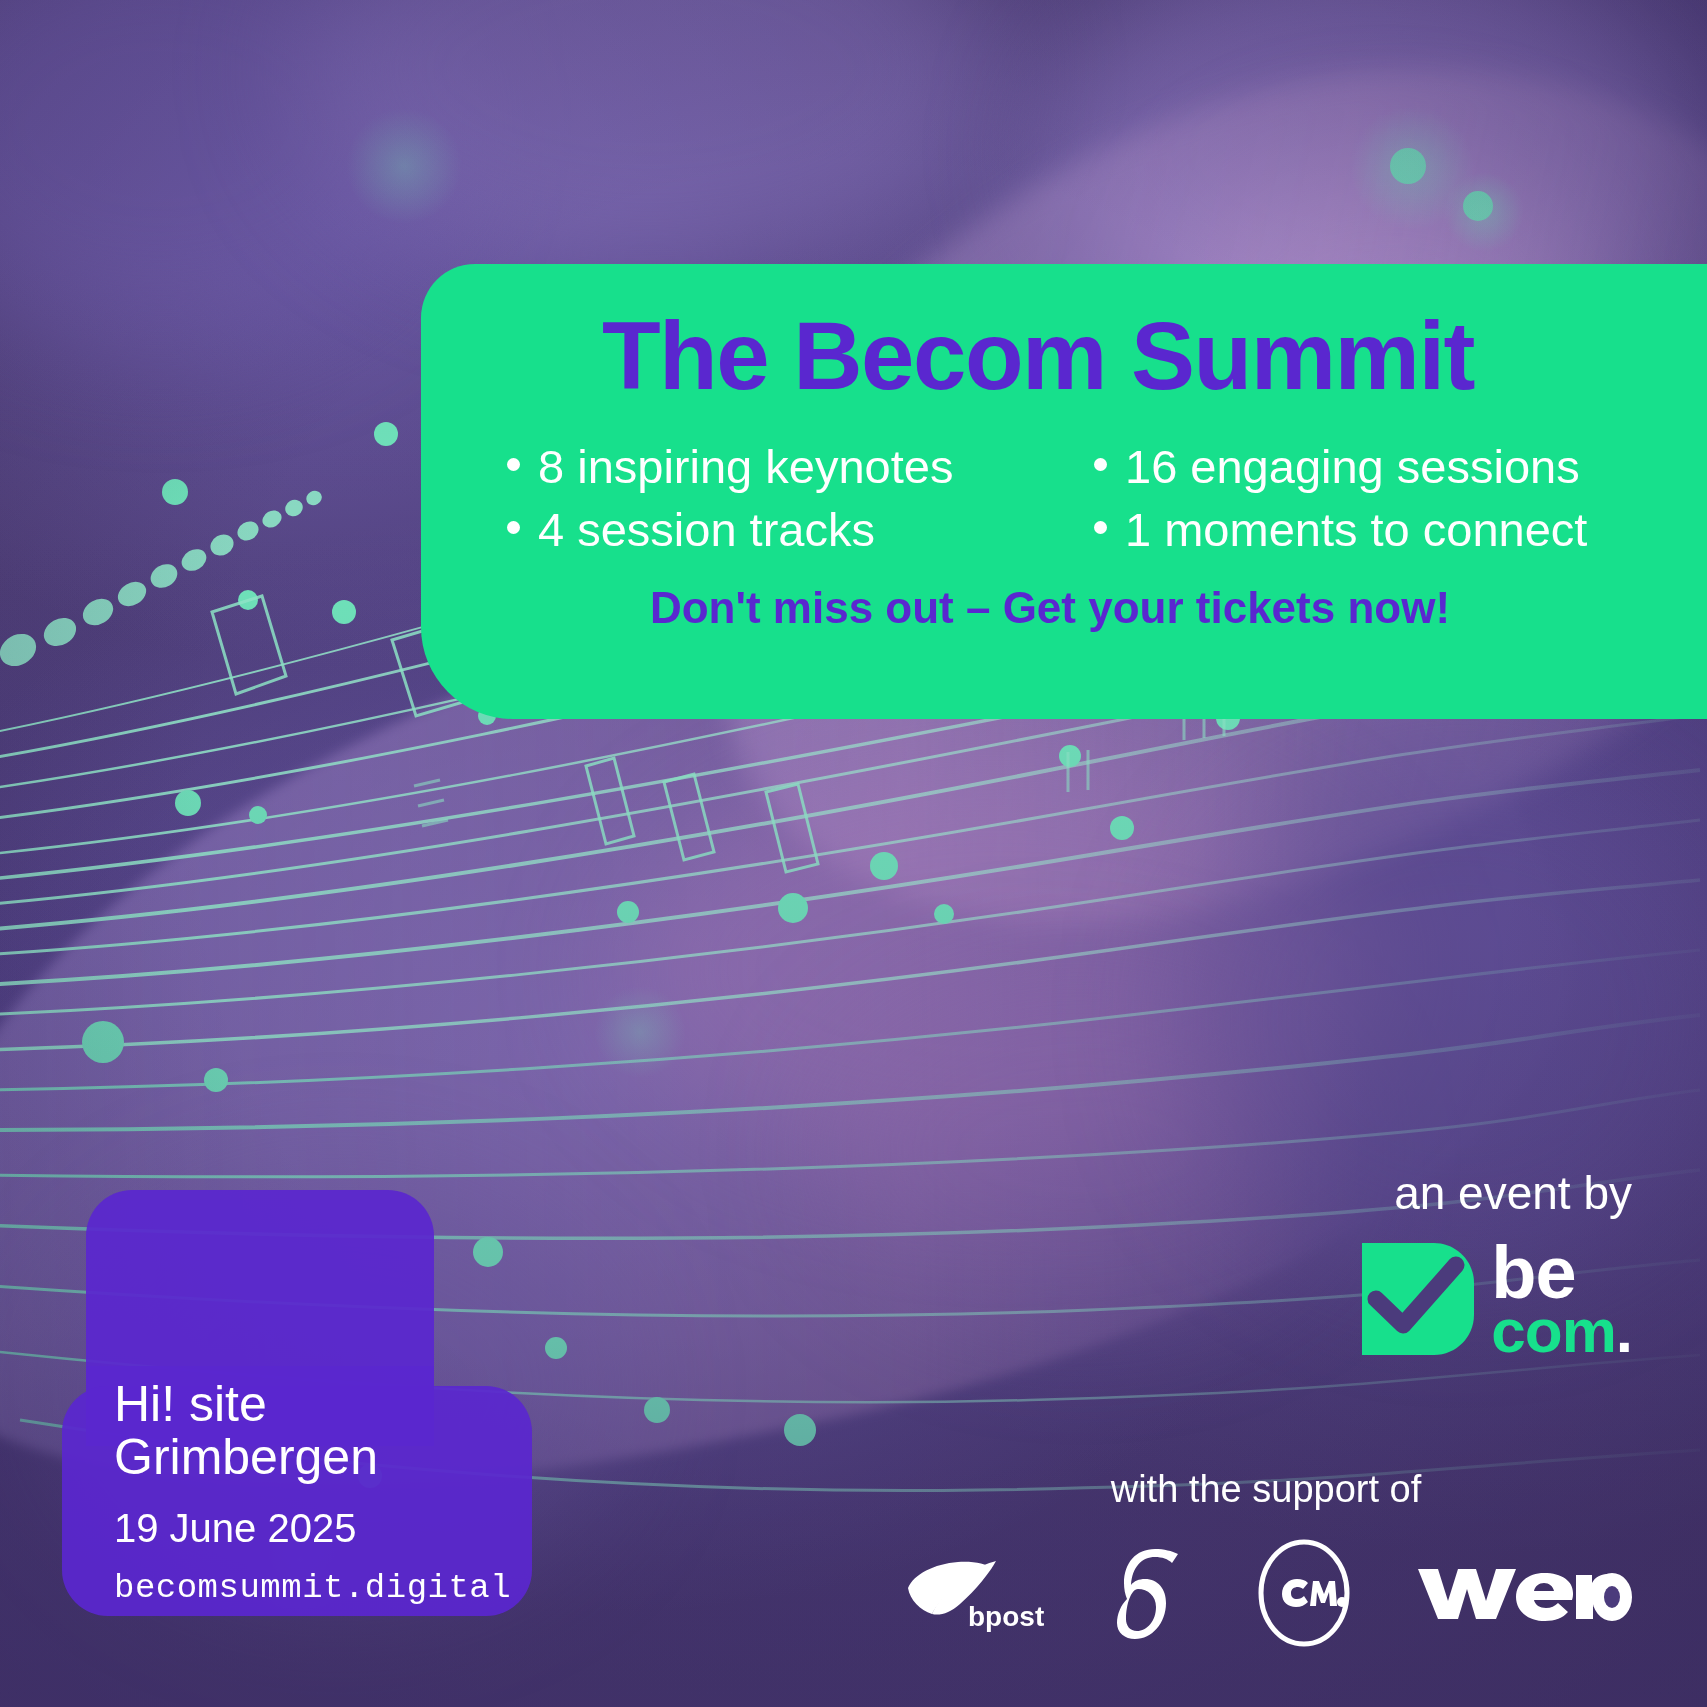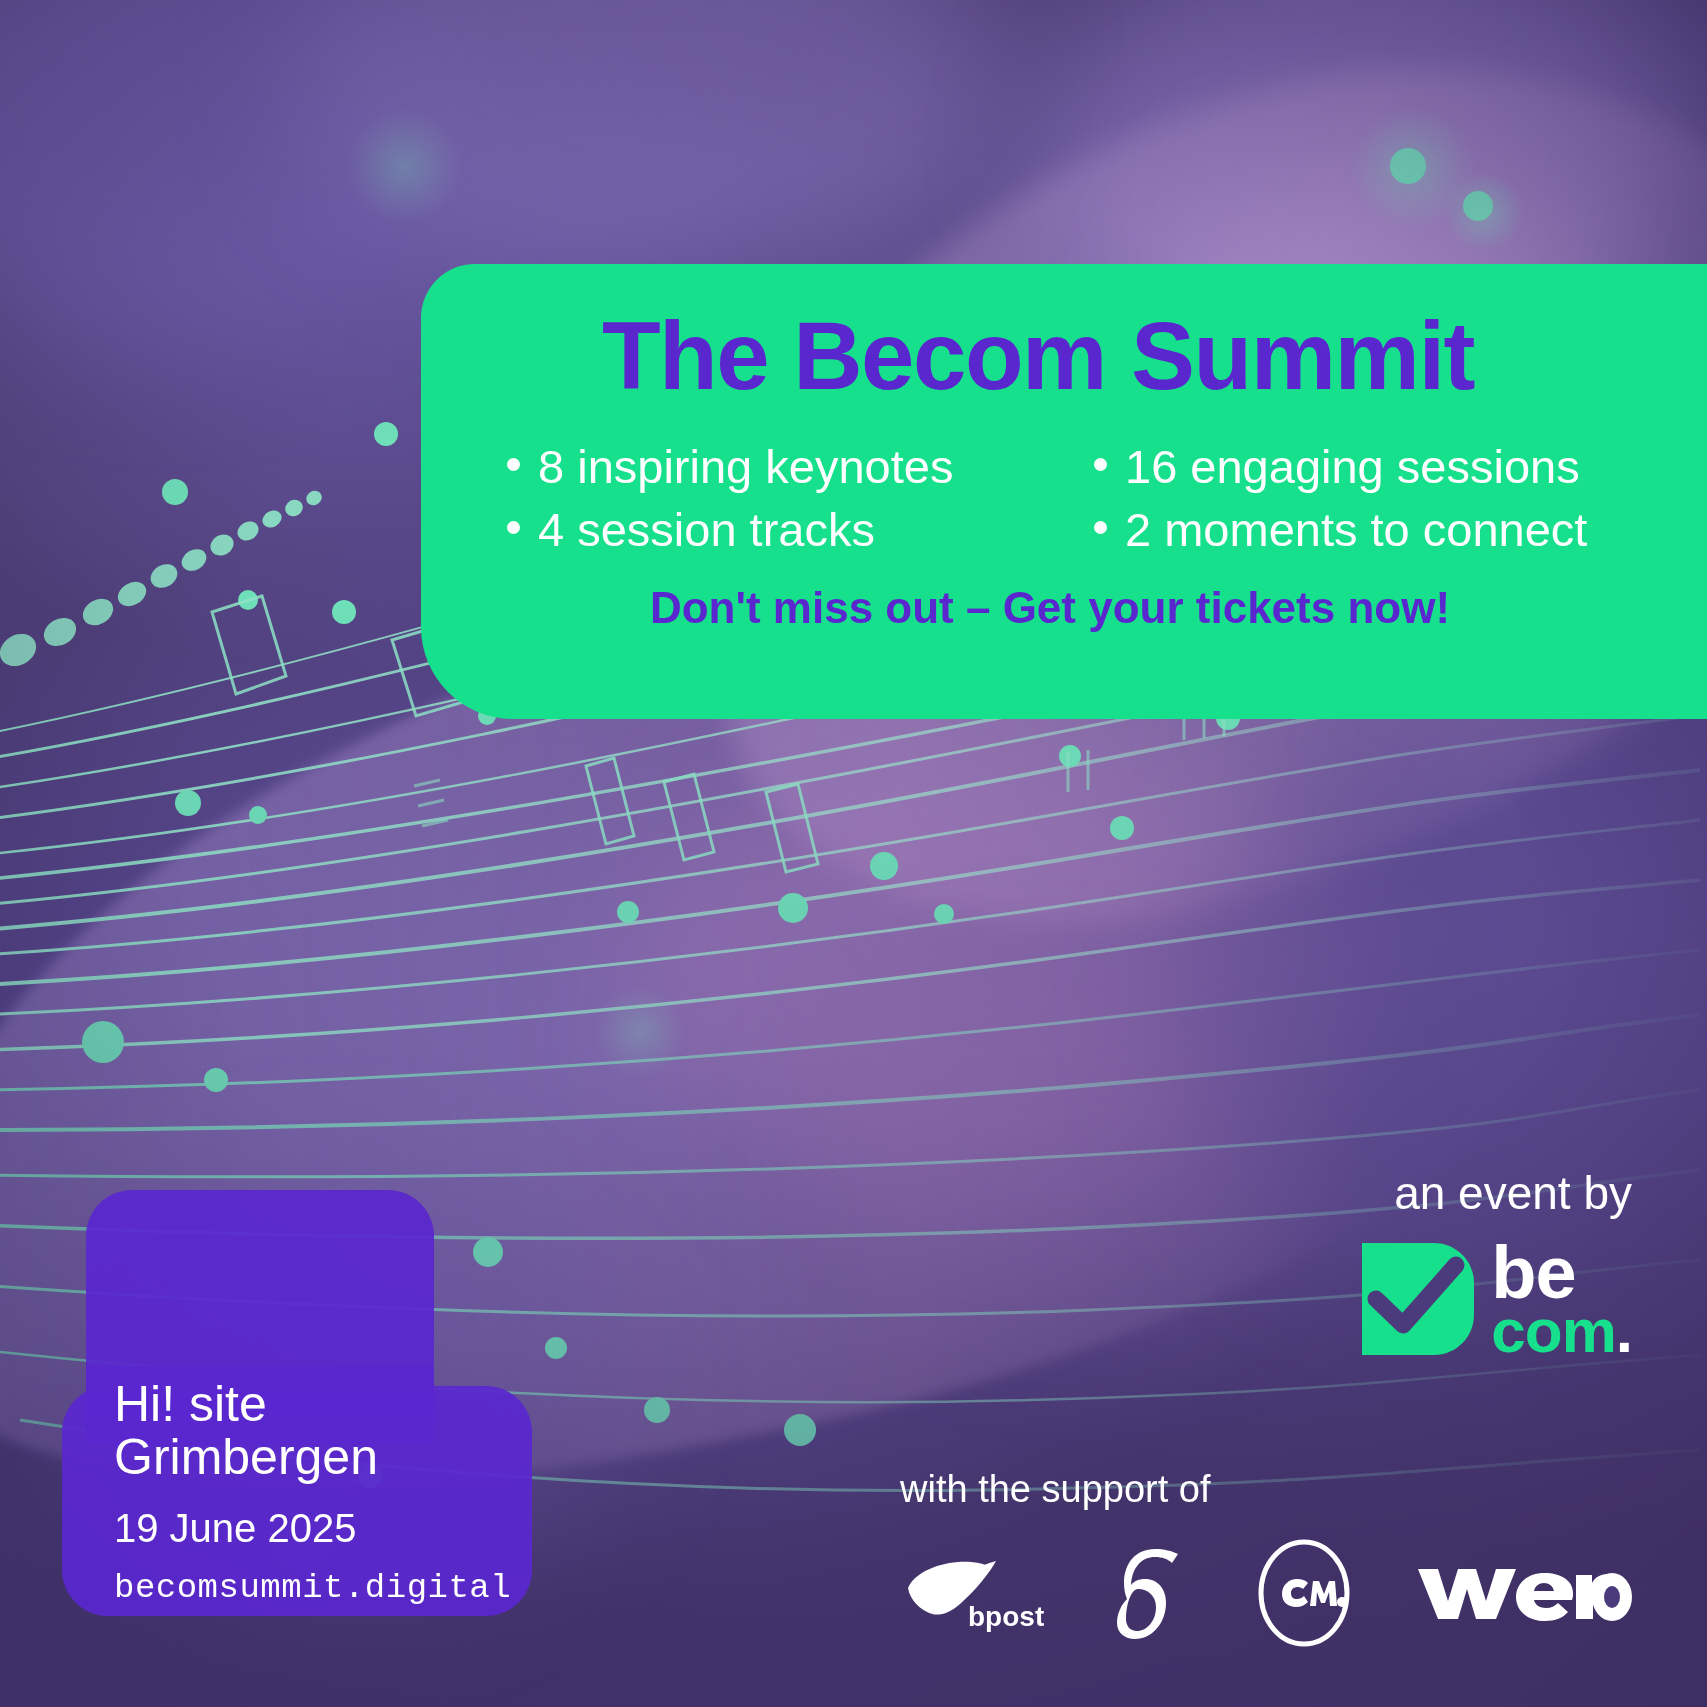--- a/index.html
+++ b/index.html
@@ -176,21 +176,21 @@
   .becom-word { line-height:.86; text-align:left; }
   .becom-word .be  { color:#ffffff; font-size:74px; font-weight:bold; letter-spacing:-1px; display:block; }
   .becom-word .com { color:#17e08c; font-size:62px; font-weight:bold; letter-spacing:-1px; display:block; }
   .becom-word .com .period { color:#ffffff; }
 
   
   .supporters {
     position:absolute;
     right:75px; top:1468px;
     z-index:6;
-    text-align:left;
+    text-align:center;
   }
   .supporters .label {
     color:#ffffff;
     font-size:38px;
     margin-bottom:26px;
   }
   .supporter-row {
     display:flex;
     align-items:center;
     justify-content:flex-end;
@@ -345,21 +345,21 @@
     <div class="bullet-item">
       <span class="dot"></span>
       <span>16 engaging sessions</span>
     </div>
     <div class="bullet-item">
       <span class="dot"></span>
       <span>4 session tracks</span>
     </div>
     <div class="bullet-item">
       <span class="dot"></span>
-      <span>2 moments to connect</span>
+      <span>1 moments to connect</span>
     </div>
   </div>
 
   <div class="cta">Don't miss out – Get your tickets now!</div>
 </div>
 
 <div class="venue-badge">
   <div class="shape">
     <div class="part upper"></div>
     <div class="part filler"></div>

